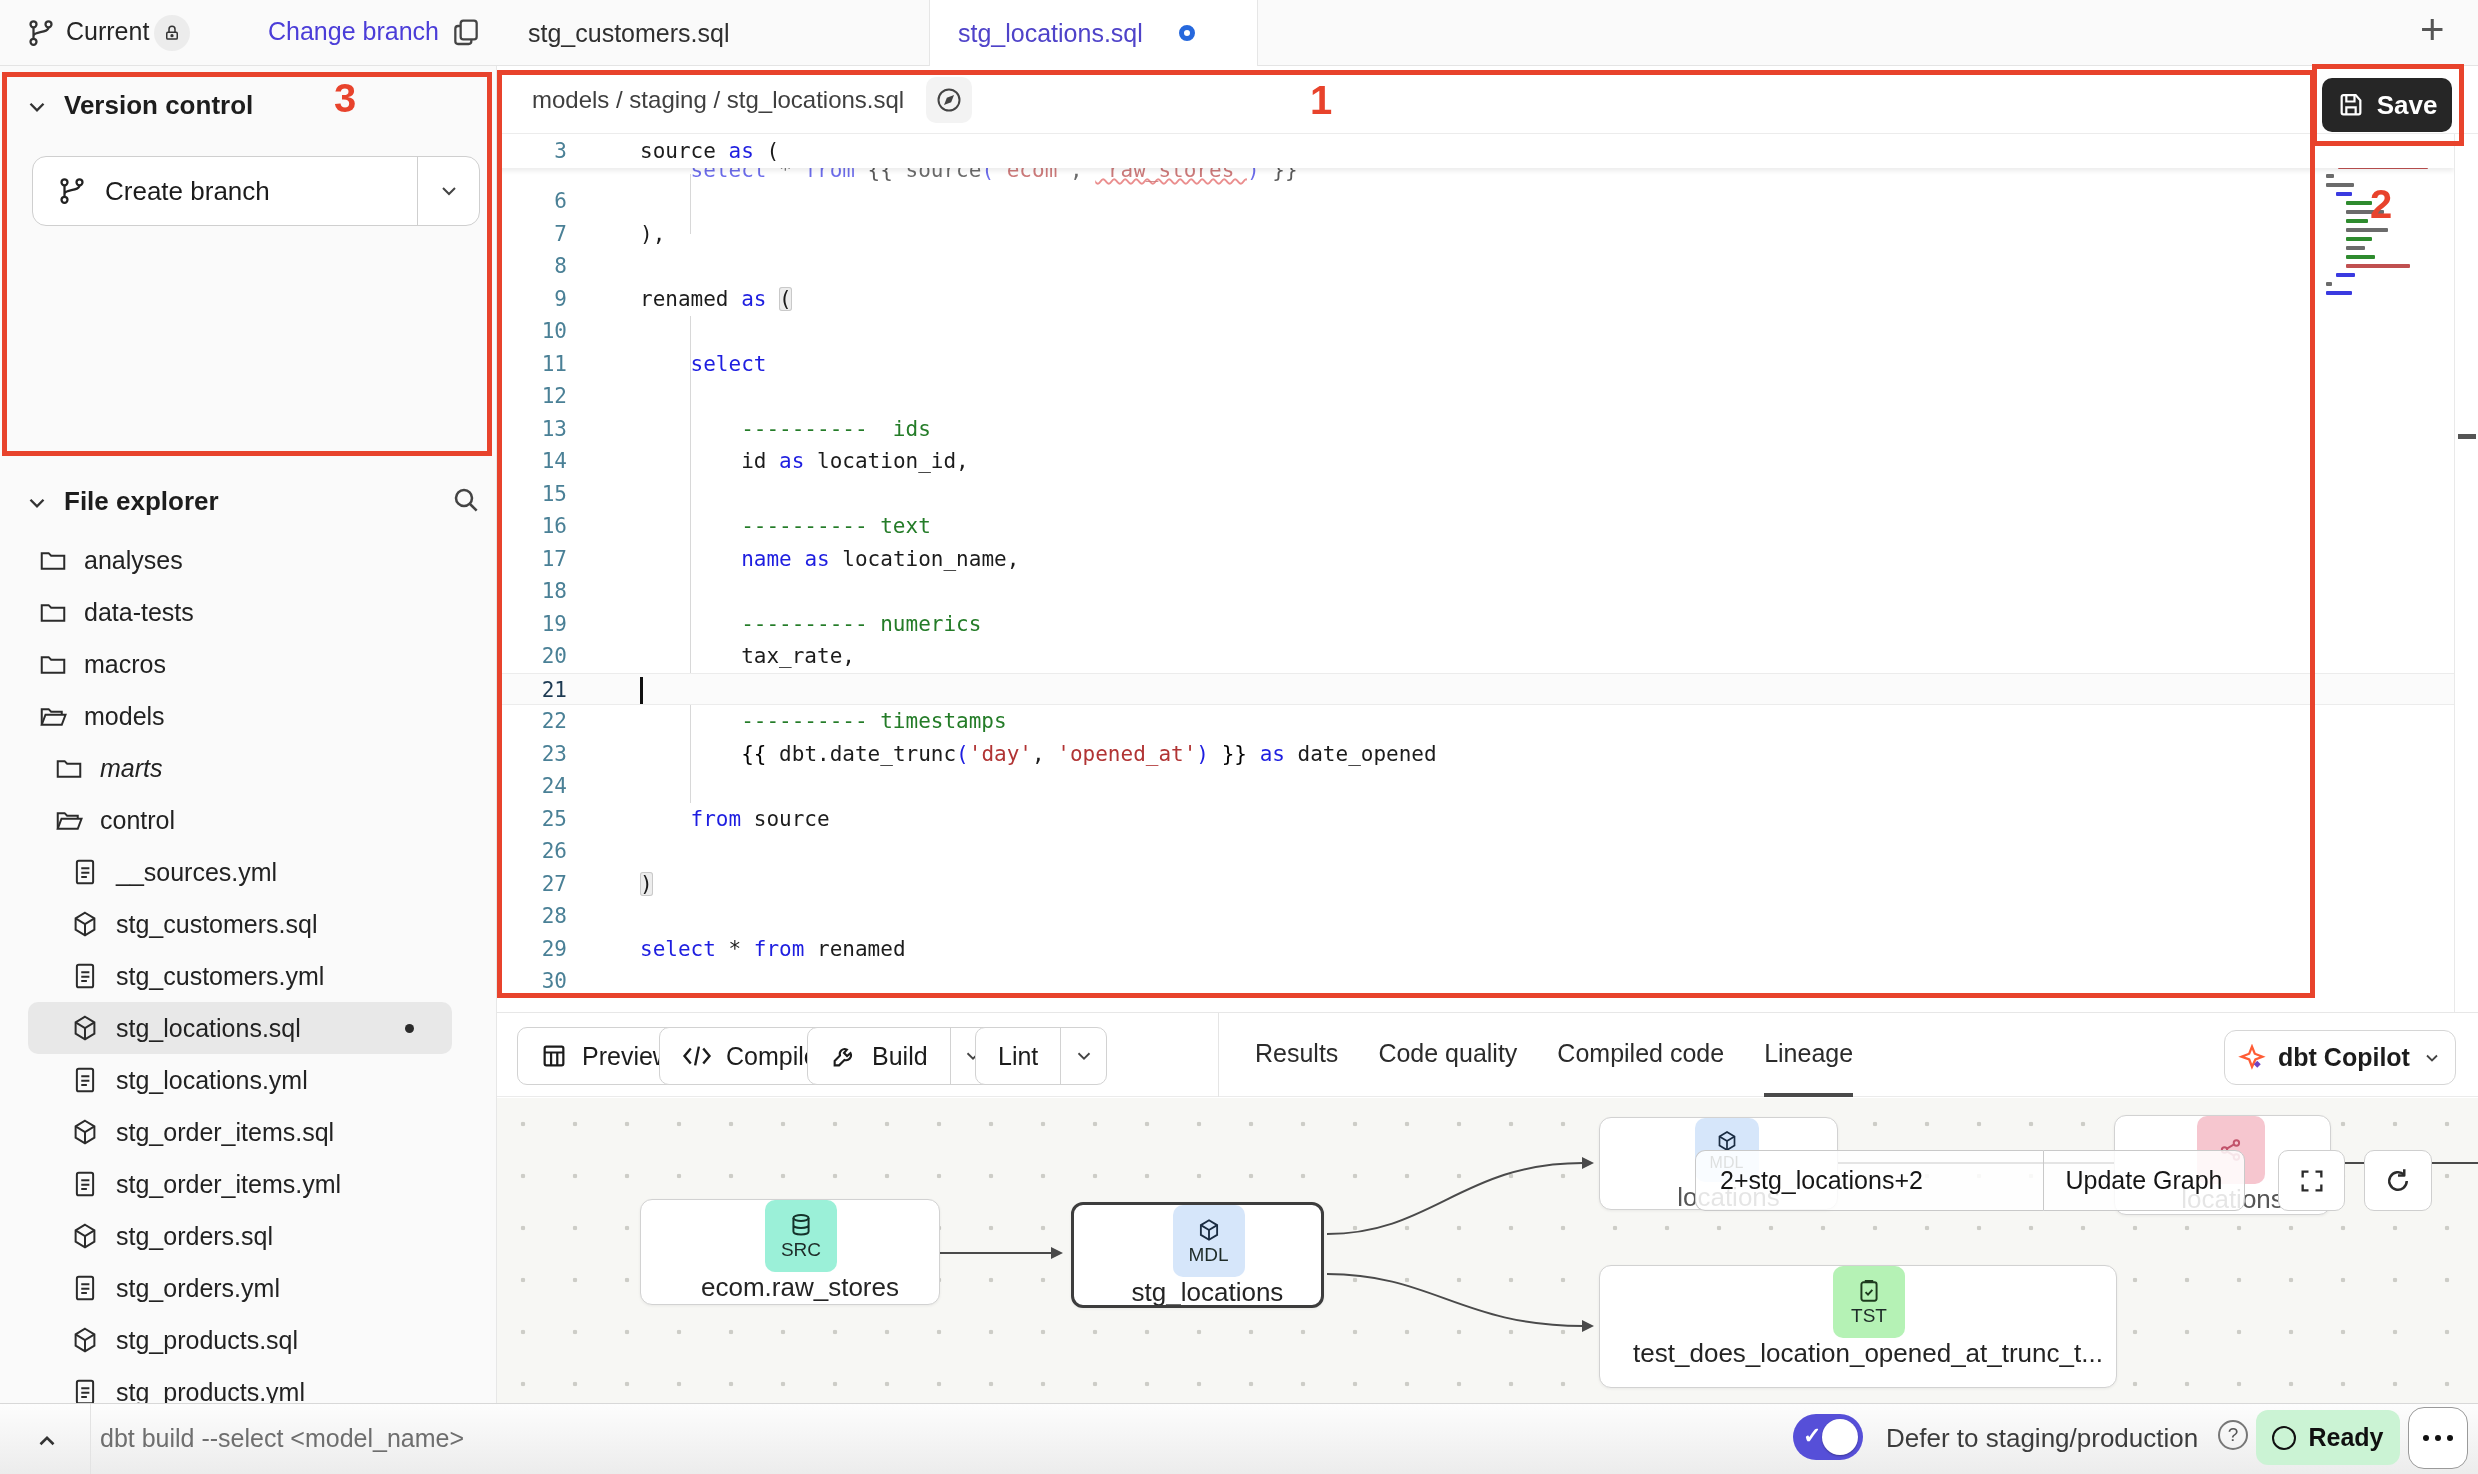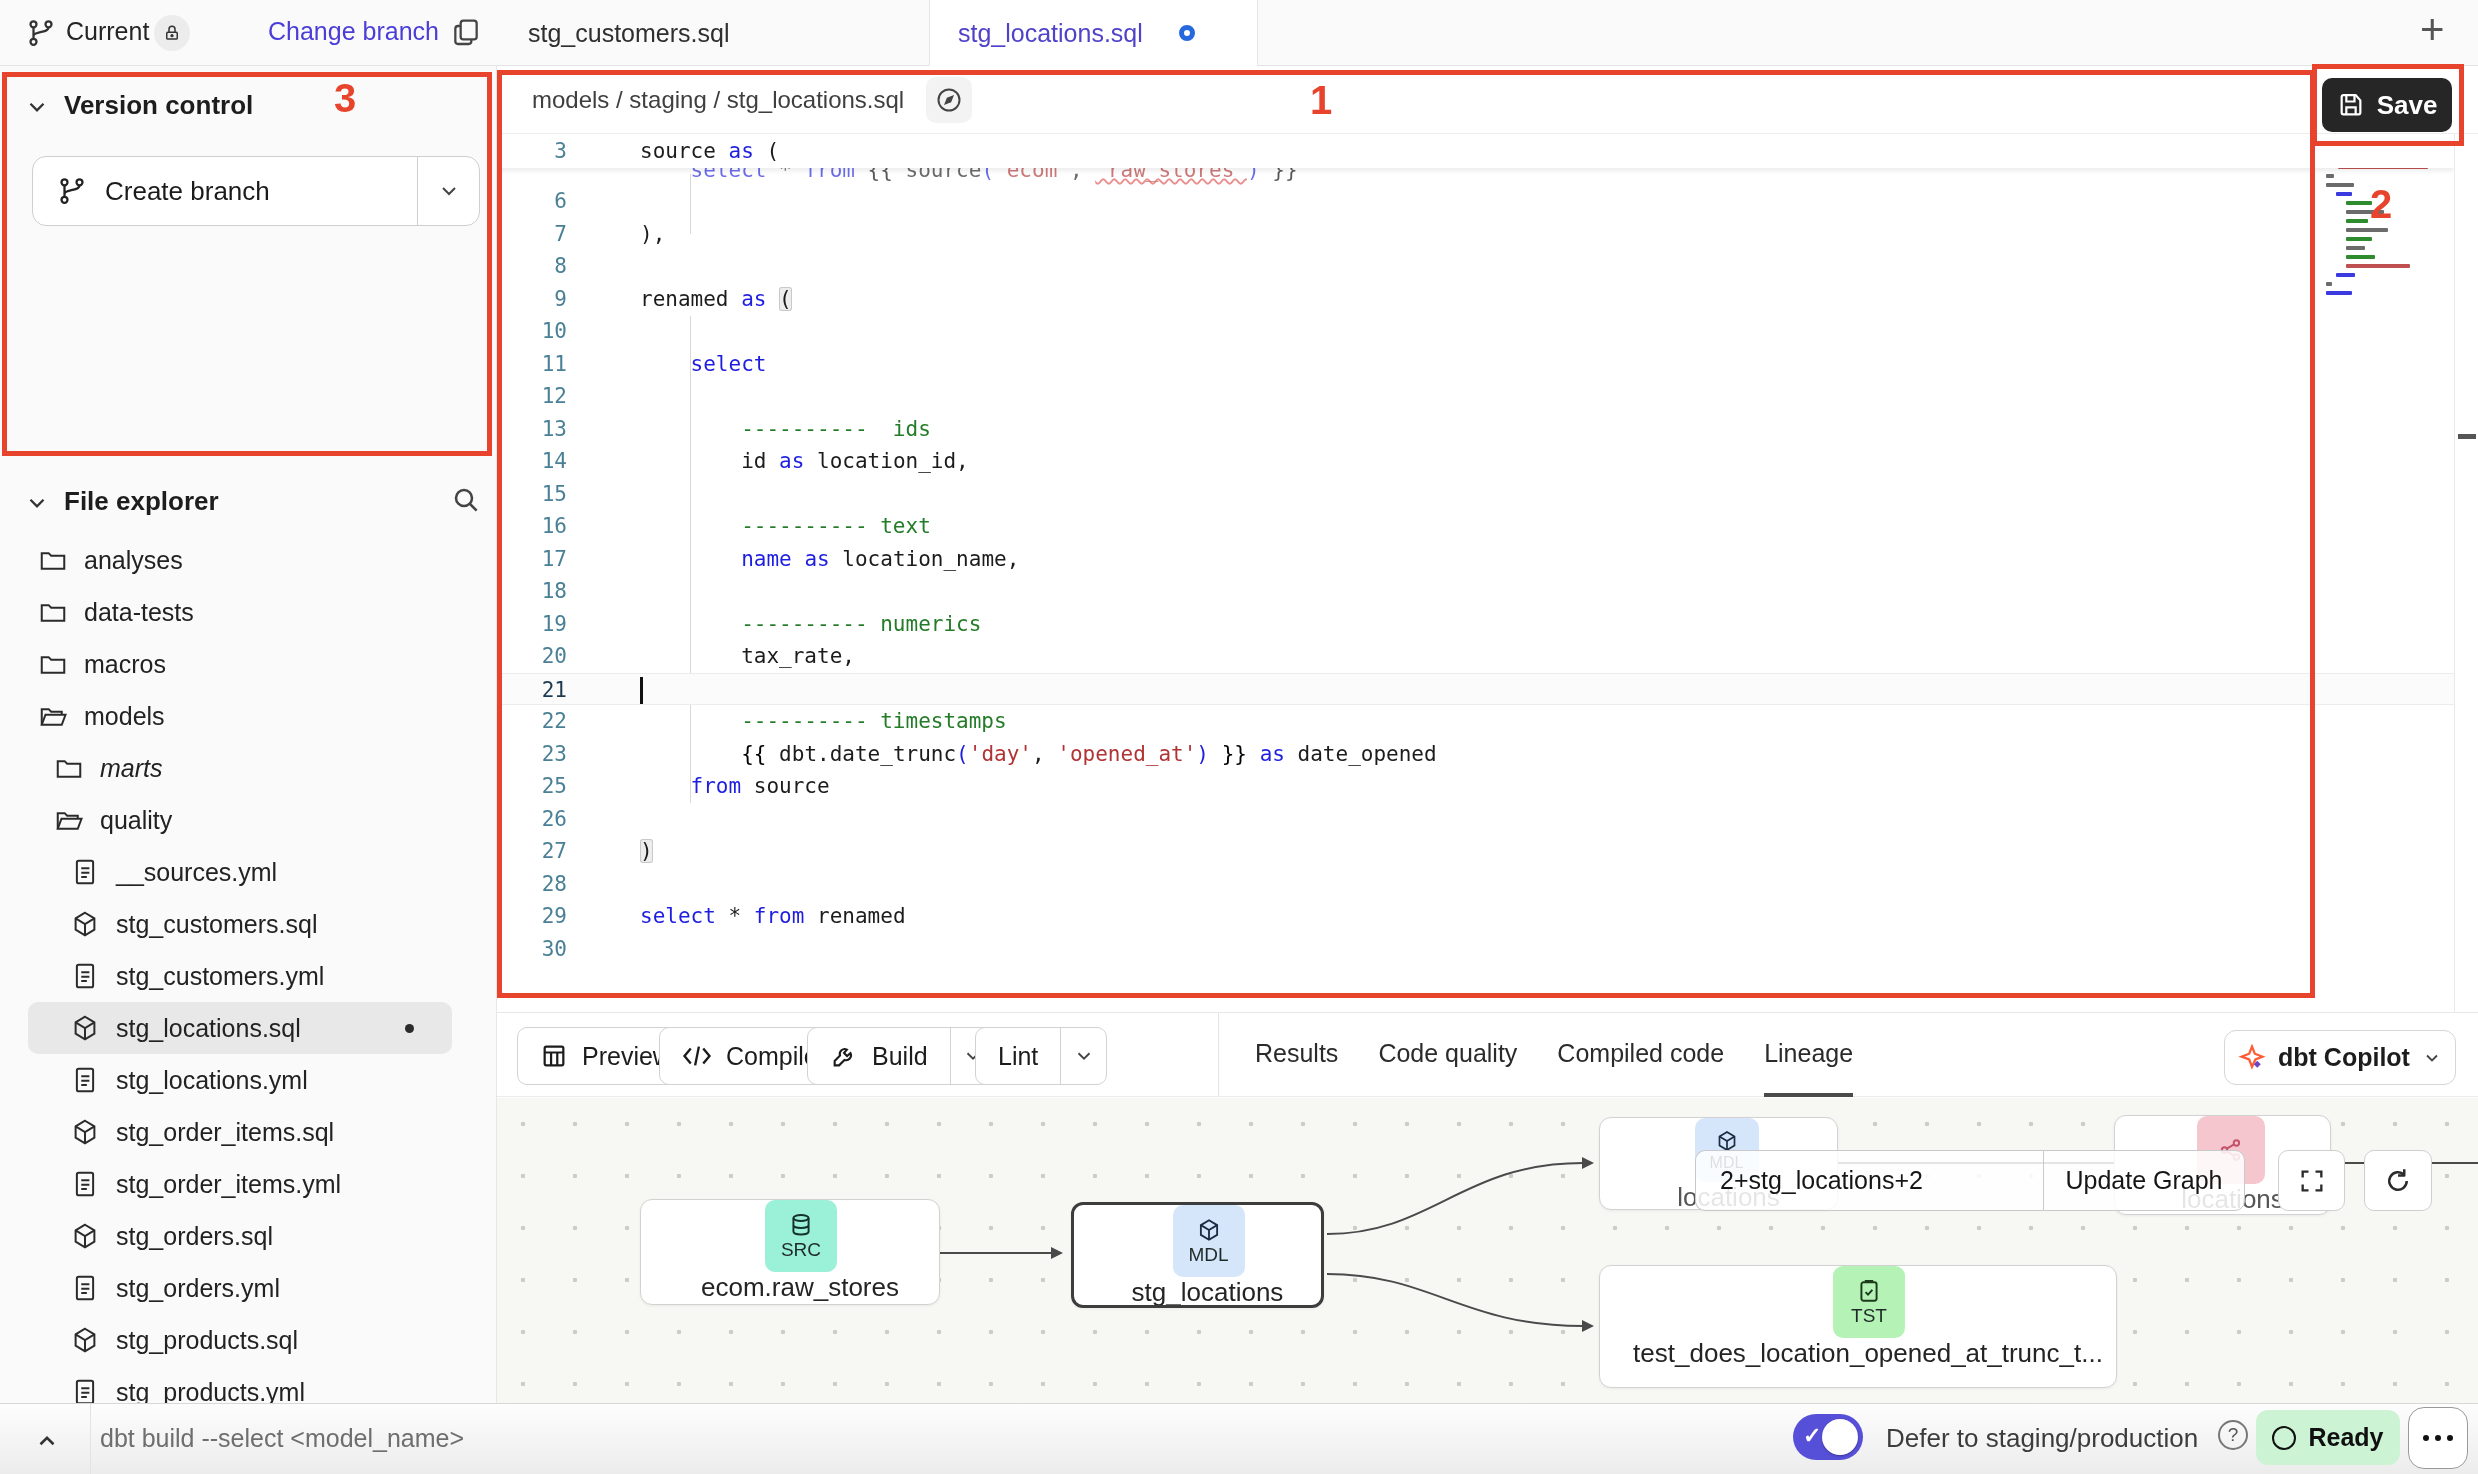--- a/index.html
+++ b/index.html
@@ -203,21 +203,21 @@
             </span>
             <span class="flabel">marts</span>
           </div>
           <div class="fitem" style="top: 260px; padding-left: 26px;">
             <span class="ficon">
               <svg width="30" height="30" viewBox="0 0 24 24" fill="none" stroke="#2b2b2b" stroke-width="1.6">
                 <path d="M3 19V6.5h5.5l2 2H19V11"></path>
                 <path d="M3 19l3-8h16l-3 8z"></path>
               </svg>
             </span>
-            <span class="flabel">quality</span>
+            <span class="flabel">control</span>
           </div>
           <div class="fitem" style="top: 312px; padding-left: 42px;">
             <span class="ficon">
               <svg width="30" height="30" viewBox="0 0 24 24" fill="none" stroke="#2b2b2b" stroke-width="1.6">
                 <rect x="5.5" y="3" width="13" height="18" rx="1.5"></rect>
                 <path d="M9 9h6.5M9 12.5h6.5M9 16h4.5"></path>
               </svg>
             </span>
             <span class="flabel">__sources.yml</span>
           </div>
@@ -351,20 +351,21 @@
         <div class="crow"><span class="gut">14</span><span class="ctext"><span class="seg t">        id </span><span class="seg k">as</span><span class="seg t"> location_id,</span></span></div>
         <div class="crow"><span class="gut">15</span><span class="ctext"></span></div>
         <div class="crow"><span class="gut">16</span><span class="ctext"><span class="seg t">        </span><span class="seg c">---------- text</span></span></div>
         <div class="crow"><span class="gut">17</span><span class="ctext"><span class="seg t">        </span><span class="seg k">name</span><span class="seg t"> </span><span class="seg k">as</span><span class="seg t"> location_name,</span></span></div>
         <div class="crow"><span class="gut">18</span><span class="ctext"></span></div>
         <div class="crow"><span class="gut">19</span><span class="ctext"><span class="seg t">        </span><span class="seg c">---------- numerics</span></span></div>
         <div class="crow"><span class="gut">20</span><span class="ctext"><span class="seg t">        tax_rate,</span></span></div>
         <div class="crow cur"><span class="gut act">21</span><span class="ctext"></span><span class="caret"></span></div>
         <div class="crow"><span class="gut">22</span><span class="ctext"><span class="seg t">        </span><span class="seg c">---------- timestamps</span></span></div>
         <div class="crow"><span class="gut">23</span><span class="ctext"><span class="seg t">        </span><span class="seg j">{{</span><span class="seg t"> dbt.date_trunc</span><span class="seg k">(</span><span class="seg s">'day'</span><span class="seg t">, </span><span class="seg s">'opened_at'</span><span class="seg k">)</span><span class="seg t"> </span><span class="seg j">}}</span><span class="seg t"> </span><span class="seg k">as</span><span class="seg t"> date_opened</span></span></div>
+        <div class="crow"><span class="gut">24</span><span class="ctext"></span></div>
         <div class="crow"><span class="gut">25</span><span class="ctext"><span class="seg t">    </span><span class="seg k">from</span><span class="seg t"> source</span></span></div>
         <div class="crow"><span class="gut">26</span><span class="ctext"></span></div>
         <div class="crow"><span class="gut">27</span><span class="ctext"><span class="seg t b">)</span></span></div>
         <div class="crow"><span class="gut">28</span><span class="ctext"></span></div>
         <div class="crow"><span class="gut">29</span><span class="ctext"><span class="seg k">select</span><span class="seg t"> * </span><span class="seg k">from</span><span class="seg t"> renamed</span></span></div>
         <div class="crow"><span class="gut">30</span><span class="ctext"></span></div>
       </div>
   </div>
 
   <div class="abs scrollstrip"></div>

